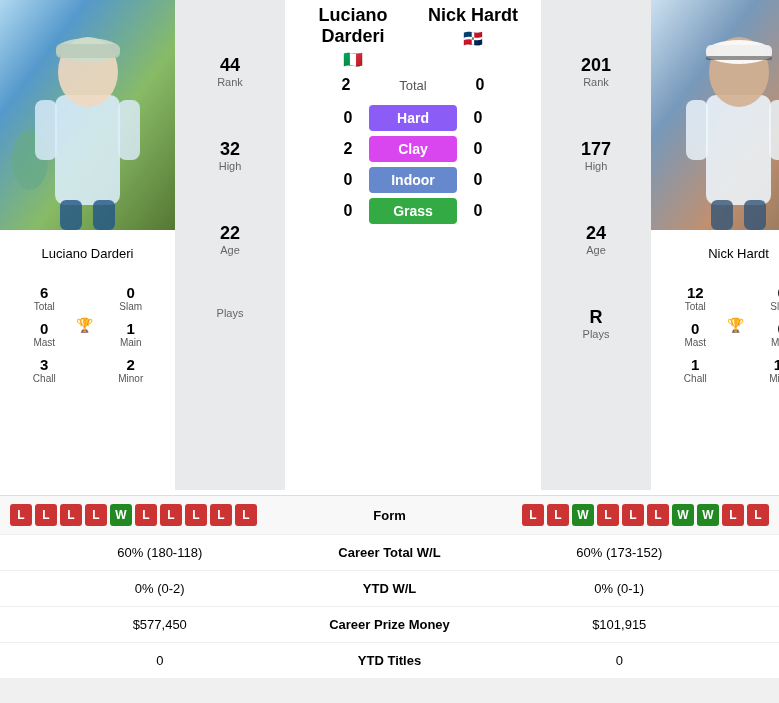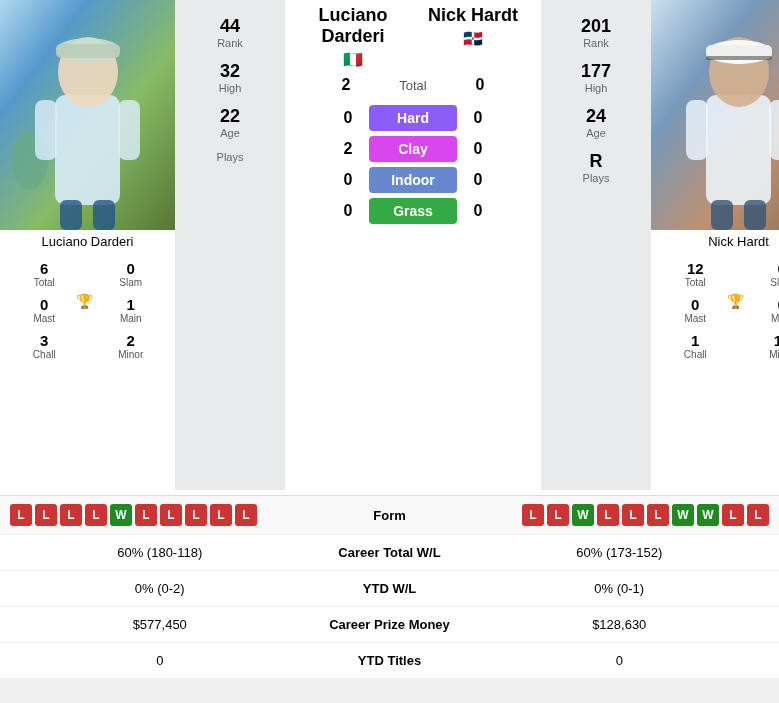--- a/index.html
+++ b/index.html
@@ -77,21 +77,21 @@
       height: 100%;
       background: linear-gradient(170deg, #ccddee 0%, #6688aa 20%, #cc9966 55%, #886644 80%);
       position: relative;
     }
 
     
 
     .player-name-under {
       text-align: center;
       font-size: 13px;
-      padding: 4px 2px;
+      padding: 16px 2px;
     }
 
     .stats-grid-l, .stats-grid-r {
       display: grid;
       grid-template-columns: 1fr 1fr;
       gap: 2px;
       padding: 4px 2px;
     }
 
     .sg-item {
@@ -108,20 +108,21 @@
 
     .sg-lbl {
       font-size: 10px;
       color: #555;
     }
 
     .center-stat-box {
       text-align: center;
       padding: 6px 0;
       width: 100%;
+      margin-top: 39px;
     }
 
     .csb-num {
       font-size: 18px;
       font-weight: bold;
       display: block;
     }
 
     .csb-lbl {
       font-size: 11px;
@@ -537,21 +538,21 @@
       <span class="stat-row-val-r">60% (173-152)</span>
     </div>
         <div class="stat-row">
       <span class="stat-row-val-l">0% (0-2)</span>
       <span class="stat-row-label">YTD W/L</span>
       <span class="stat-row-val-r">0% (0-1)</span>
     </div>
         <div class="stat-row">
       <span class="stat-row-val-l">$577,450</span>
       <span class="stat-row-label">Career Prize Money</span>
-      <span class="stat-row-val-r">$128,630</span>
+      <span class="stat-row-val-r">$101,915</span>
     </div>
         <div class="stat-row">
       <span class="stat-row-val-l">0</span>
       <span class="stat-row-label">YTD Titles</span>
       <span class="stat-row-val-r">0</span>
     </div>
       </div>
 
   </div>
 </div>

